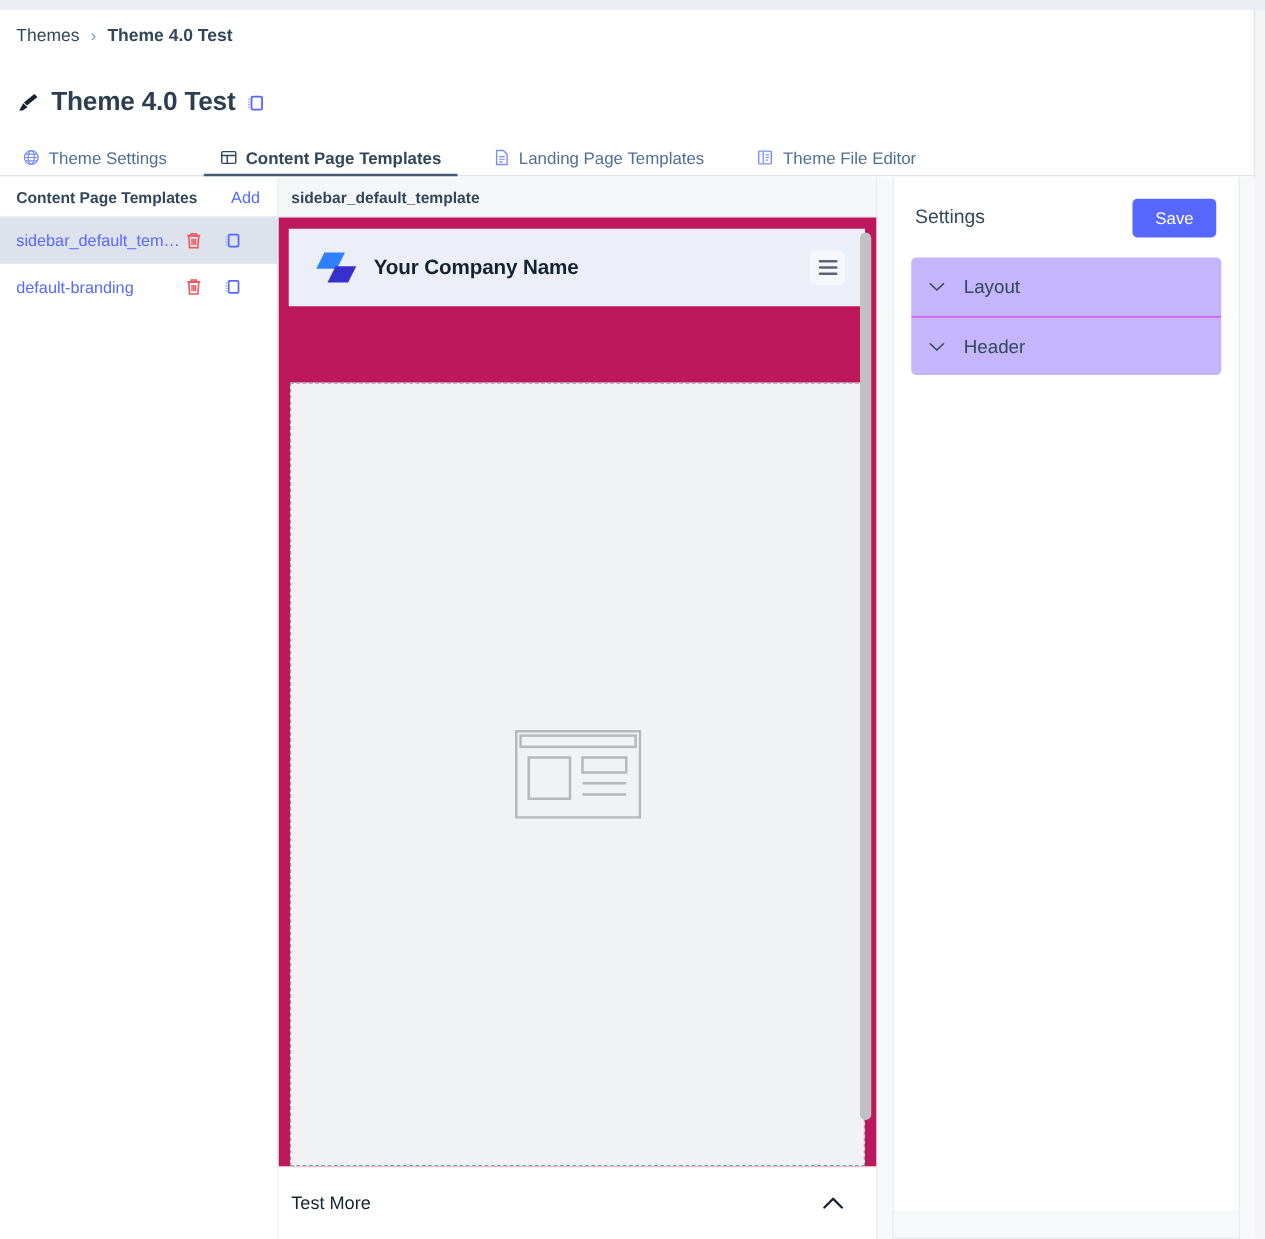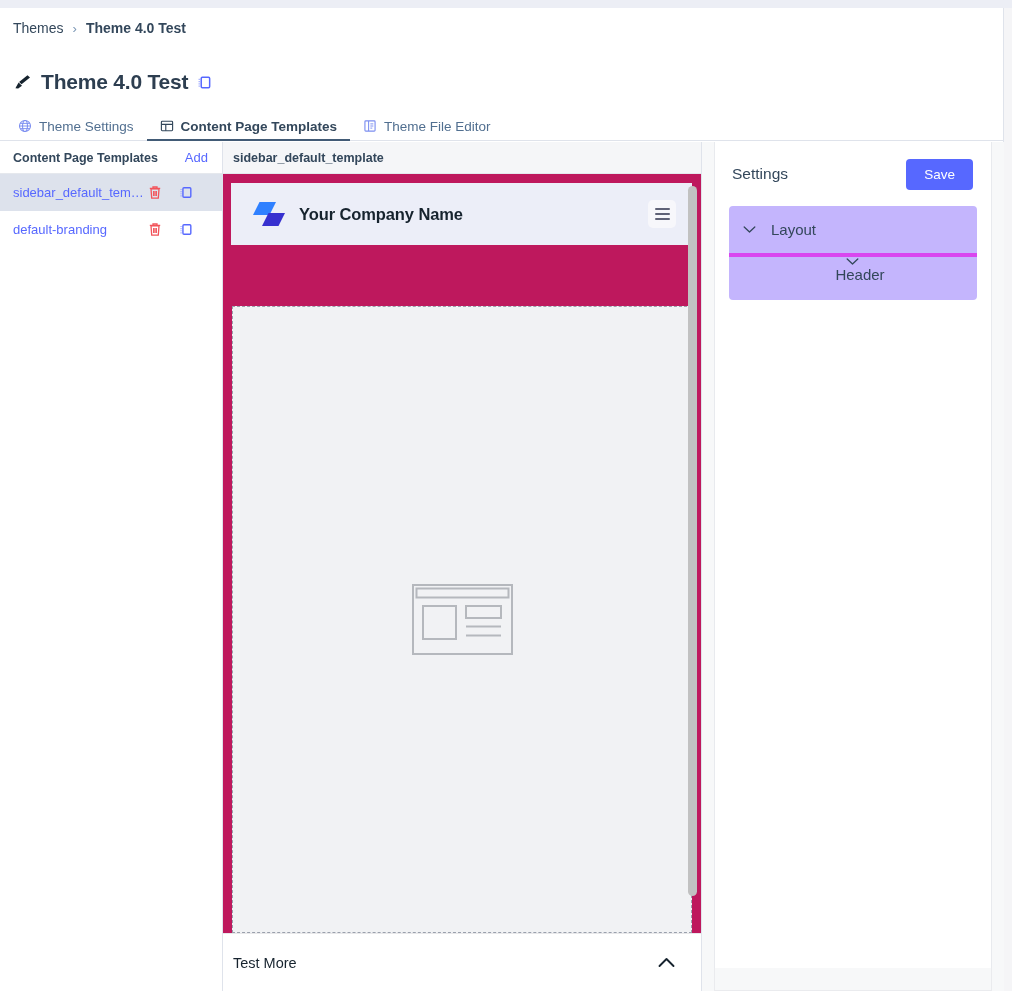--- a/index.html
+++ b/index.html
@@ -78,21 +78,21 @@
   .title-copy-icon { width: 15px; height: 15px; display: block; cursor: pointer; }
 
   
   .tabbar {
     position: absolute;
     top: 104px; left: 0;
     width: 1004px;
     height: 29px;
     display: flex;
     align-items: flex-end;
-    gap: 0;
+    gap: 16px;
     border-bottom: 1px solid #dfe3eb;
     padding-left: 14px;
   }
   .tab {
     display: flex;
     align-items: center;
     gap: 7px;
     height: 28px;
     padding: 0 13px;
     font-size: 13.5px;
@@ -324,21 +324,21 @@
     border-radius: 4px;
     overflow: hidden;
   }
   .settings-item {
     height: 47px;
     display: flex;
     align-items: center;
     padding-left: 14px;
     cursor: pointer;
   }
-  .settings-item + .settings-item { border-top: 4px solid #d946ef; flex-direction: column; }
+  .settings-item + .settings-item { border-top: 1px solid #d946ef; }
   .settings-item .chev { width: 13px; height: 9px; margin-right: 15px; flex: none; display:block; }
   .settings-item-label {
     font-size: 15px;
     color: #33475b;
   }
 
   
   .right-bottom {
     position: absolute;
     left: 12px; top: 826px;
@@ -394,20 +394,27 @@
     </div>
 
     <div class="tab active">
       <svg width="14" height="14" viewBox="0 0 16 16">
         <rect x="1.6" y="2.6" width="12.8" height="10.8" rx="1" fill="none" stroke="#33475b" stroke-width="1.3"></rect>
         <path d="M1.6 6.2 h12.8 M6.6 6.2 v7.2" stroke="#33475b" stroke-width="1.3"></path>
       </svg>
       <span>Content Page Templates</span>
     </div>
 
+    <div class="tab">
+      <svg width="13" height="14" viewBox="0 0 14 16">
+        <path d="M2.2 1.6 h6.2 l3.4 3.4 v9.4 h-9.6 z" fill="none" stroke="#7c8ef0" stroke-width="1.3"></path>
+        <path d="M4.4 7.2 h5.2 M4.4 9.6 h5.2 M4.4 12 h3.4" stroke="#7c8ef0" stroke-width="1.1"></path>
+      </svg>
+      <span>Landing Page Templates</span>
+    </div>
 
     <div class="tab">
       <svg width="14" height="14" viewBox="0 0 16 16">
         <rect x="2.2" y="2.2" width="11.6" height="11.6" rx="1" fill="none" stroke="#7c8ef0" stroke-width="1.3"></rect>
         <path d="M6.4 2.2 v11.6" stroke="#7c8ef0" stroke-width="1.2"></path>
         <path d="M8.4 5.6 h3.4 M8.4 8 h3.4 M8.4 10.4 h2.2" stroke="#7c8ef0" stroke-width="1.1"></path>
       </svg>
       <span>Theme File Editor</span>
     </div>
   </div>

